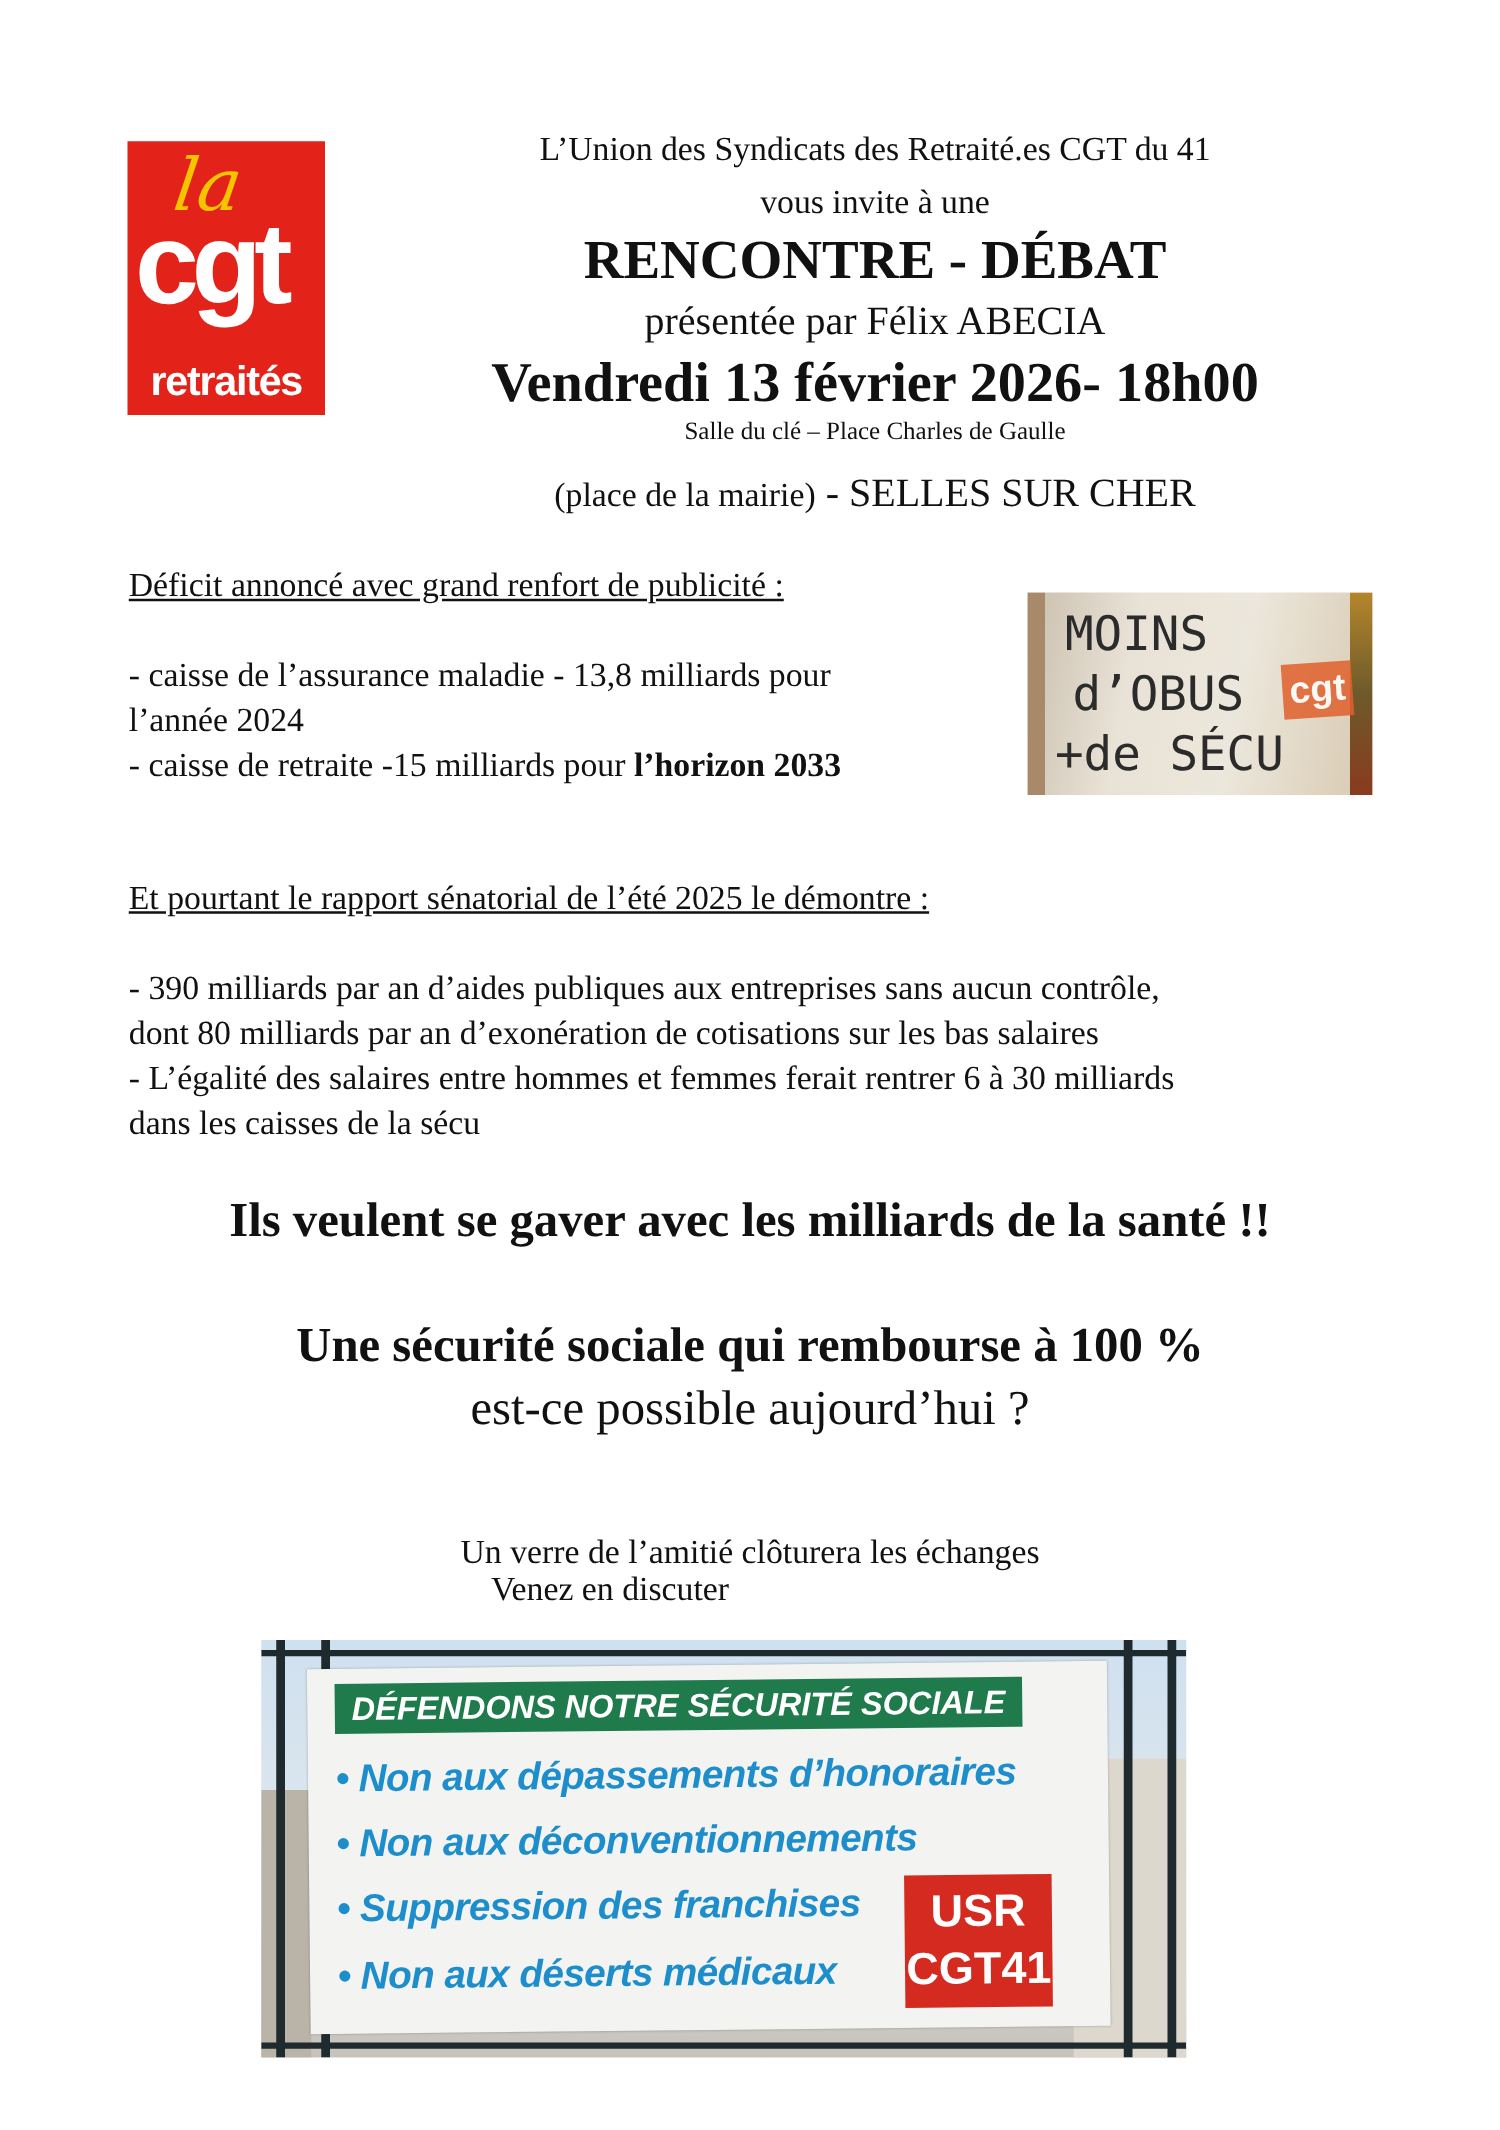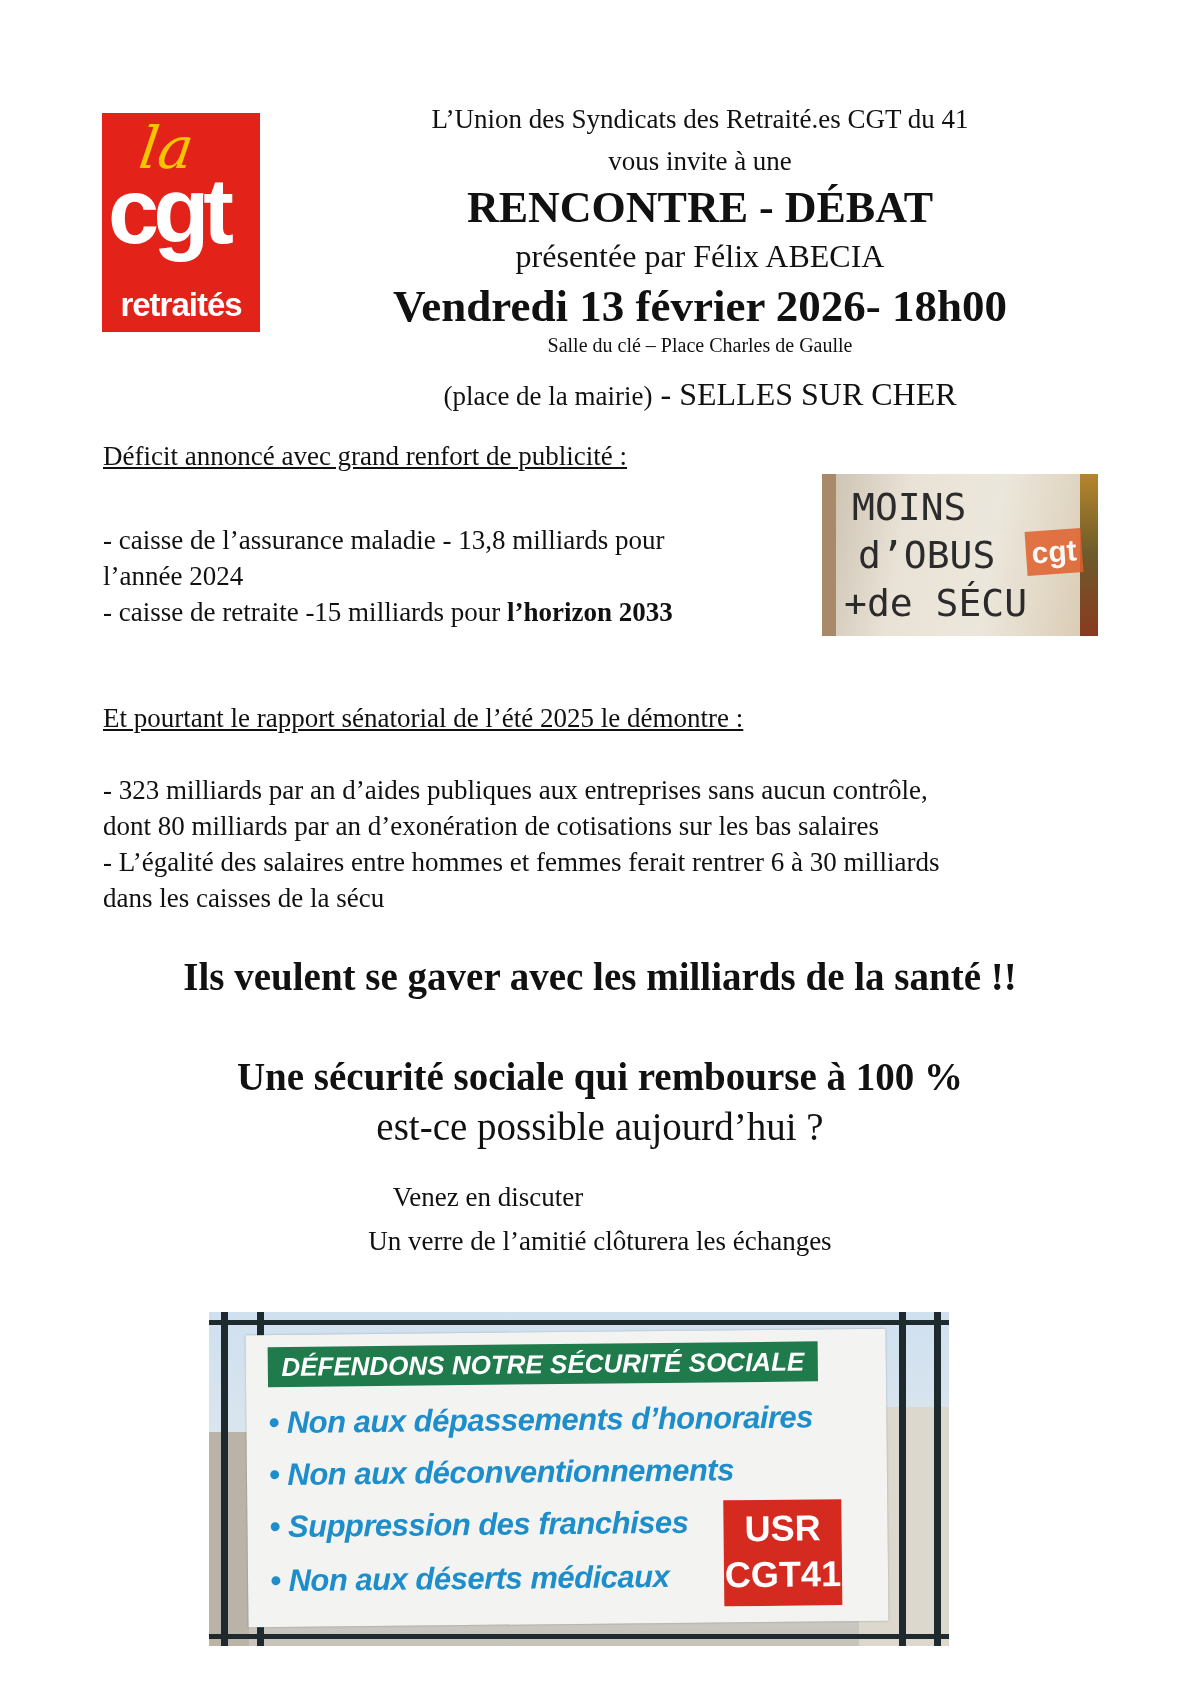--- a/index.html
+++ b/index.html
@@ -68,48 +68,48 @@
 <div class="abs hdr center h1">L’Union des Syndicats des Retraité.es CGT  du 41</div>
 <div class="abs hdr center h2">vous invite à une</div>
 <div class="abs hdr center h3">RENCONTRE  - DÉBAT</div>
 <div class="abs hdr center h4">présentée par Félix ABECIA</div>
 <div class="abs hdr center h5">Vendredi 13 février 2026- 18h00</div>
 <div class="abs hdr center h6">Salle du clé – Place Charles de Gaulle</div>
 <div class="abs hdr center h7">
   <span class="sm">(place de la mairie)</span><span> - </span><span>SELLES SUR CHER</span>
 </div>
 
-<div class="abs p u" style="left:103px; top:438px;text-align:center;">Déficit annoncé avec grand renfort de publicité :</div>
+<div class="abs p u" style="left:103px; top:450px;text-align:center;">Déficit annoncé avec grand renfort de publicité :</div>
 <div class="abs p" style="left:103px; top:522px;">- caisse  de l’assurance maladie - 13,8 milliards  pour</div>
 <div class="abs p" style="left:103px; top:558px;">l’année 2024</div>
 <div class="abs p" style="left:103px; top:594px;">
   <span>- caisse de retraite -15 milliards pour </span><span class="b">l’horizon 2033</span>
 </div>
 
 <div class="abs photo1">
   <div class="hand"></div>
   <div class="leaf"></div>
   <span class="txt" style="left:30px; top:14px;">MOINS</span>
   <span class="txt" style="left:36px; top:62px;">d’OBUS</span>
   <span class="txt" style="left:22px; top:110px;">+de SÉCU</span>
   <span class="stamp">cgt</span>
 </div>
 
 <div class="abs p u" style="left:103px; top:700px;">Et pourtant le rapport sénatorial de l’été 2025 le démontre  :</div>
-<div class="abs p" style="left:103px; top:772px;">- 323 milliards par an d’aides publiques aux entreprises sans aucun contrôle,</div>
+<div class="abs p" style="left:103px; top:772px;">- 390 milliards par an d’aides publiques aux entreprises sans aucun contrôle,</div>
 <div class="abs p" style="left:103px; top:808px;text-align:right;">dont  80 milliards par an  d’exonération de cotisations sur les bas salaires</div>
 <div class="abs p" style="left:103px; top:844px;">- L’égalité des salaires entre hommes et femmes ferait rentrer 6 à 30 milliards</div>
 <div class="abs p" style="left:103px; top:880px;">dans les caisses de la sécu</div>
 
 <div class="abs center b" style="left:0; width:1200px; top:954px; font-size:39px;">Ils veulent se gaver avec les milliards  de la santé !!</div>
 
 <div class="abs center b" style="left:0; width:1200px; top:1054px; font-size:39px;">Une sécurité sociale qui rembourse à 100 %</div>
 <div class="abs center" style="left:0; width:1200px; top:1104px; font-size:39px;">est-ce possible aujourd’hui ?</div>
 
-<div class="abs center" style="left:0; width:976px; top:1182px; font-size:27px;">Venez en discuter</div>
+<div class="abs center" style="left:0; width:976px; top:1256px; font-size:27px;">Venez en discuter</div>
 <div class="abs center" style="left:0; width:1200px; top:1226px; font-size:27px;">Un verre de l’amitié clôturera les échanges</div>
 
 <div class="abs photo2">
   <div class="building-l"></div>
   <div class="building-r"></div>
   <div class="rail" style="top:8px;"></div>
   <div class="rail" style="top:322px;"></div>
   <div class="bar" style="left:12px;"></div>
   <div class="bar" style="left:48px;"></div>
   <div class="bar" style="left:690px;"></div>

